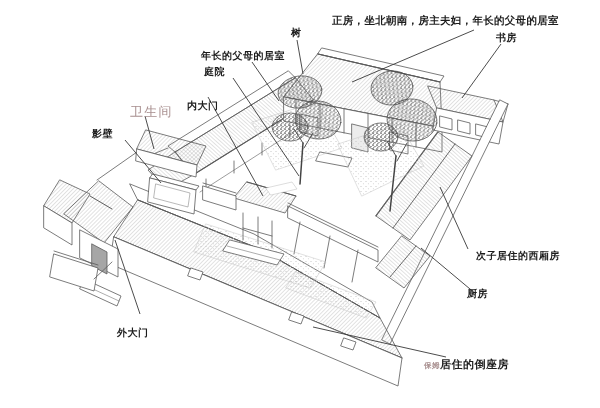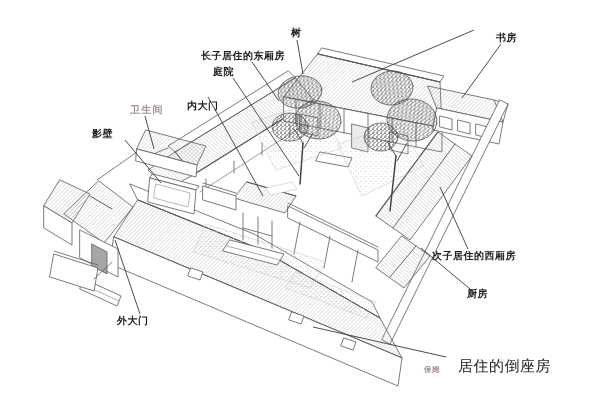--- a/index.html
+++ b/index.html
@@ -2,24 +2,24 @@
 <html><head>
 <meta charset="utf-8">
 <style>
   html,body{margin:0;padding:0;background:#fff;}
   .stage{position:relative;width:600px;height:408px;background:#ffffff;overflow:hidden;
          font-family:"DejaVu Sans",sans-serif;}
   .stage svg{position:absolute;left:0;top:0;}
   .lbl{position:absolute;font-weight:bold;font-size:10px;color:#1c1c1c;
        white-space:nowrap;letter-spacing:0.5px;line-height:1;}
   .lbl.top{font-size:10.5px;letter-spacing:0.3px;}
-  .lbl.sm{font-size:10px;letter-spacing:1.2px;font-weight:bold;}
-  .lbl-row{position:absolute;display:flex;align-items:flex-end;gap:18px;line-height:1;}
+  .lbl.sm{font-size:13px;letter-spacing:1.2px;font-weight:normal;}
+  .lbl-row{position:absolute;display:flex;align-items:flex-end;gap:0;line-height:1;}
   .lbl-row .part-sm{font-size:7.5px;font-weight:bold;letter-spacing:0.5px;padding-bottom:1px;}
-  .lbl-row .part-main{font-size:15px;font-weight:normal;color:#1c1c1c;letter-spacing:0.5px;}
+  .lbl-row .part-main{font-size:11px;font-weight:bold;color:#1c1c1c;letter-spacing:0.5px;}
 </style>
 </head>
 <body>
 
 <div class="stage">
 
 <svg width="600" height="408" viewBox="0 0 600 408">
   <defs>
     <pattern id="hA" patternUnits="userSpaceOnUse" width="2.8" height="2.8" patternTransform="rotate(45)">
       <line x1="0" y1="0" x2="0" y2="2.8" stroke="#979797" stroke-width="0.55"></line>
@@ -187,28 +187,29 @@
     <line x1="208" y1="97" x2="263" y2="196"></line>
     <line x1="145" y1="116" x2="154" y2="149"></line>
     <line x1="125" y1="140" x2="161" y2="183"></line>
     <line x1="140" y1="314" x2="115" y2="240"></line>
     <line x1="468" y1="249" x2="440" y2="187"></line>
     <line x1="476" y1="294" x2="421" y2="248"></line>
     <line x1="446" y1="357" x2="313" y2="327"></line>
   </g>
 </svg>
 
+  <div class="lbl top" style="left:332px;top:15px">正房，坐北朝南，房主夫妇，年长的父母的居室</div>
   <div class="lbl" style="left:496px;top:33px">书房</div>
   <div class="lbl" style="left:291px;top:28px">树</div>
-  <div class="lbl" style="left:201px;top:51px">长子居住的东厢房</div>
-  <div class="lbl" style="left:213px;top:67px">庭院</div>
+  <div class="lbl" style="left:201px;top:51px">年长的父母的居室</div>
+  <div class="lbl" style="left:204px;top:67px">庭院</div>
   <div class="lbl" style="left:187px;top:101px">内大门</div>
   <div class="lbl sm pink" style="left: 130px; top: 105px; color: rgb(168, 143, 143);">卫生间</div>
   <div class="lbl" style="left:92px;top:129px">影壁</div>
-  <div class="lbl" style="left:117px;top:316px">外大门</div>
-  <div class="lbl" style="left:432px;top:251px">次子居住的西厢房</div>
+  <div class="lbl" style="left:117px;top:328px">外大门</div>
+  <div class="lbl" style="left:476px;top:251px">次子居住的西厢房</div>
   <div class="lbl" style="left:467px;top:289px">厨房</div>
   <div class="lbl-row" style="left:424px;top:359px">
     <span class="part-sm pink" style="color: rgb(168, 143, 143);">保姆</span>
     <span class="part-main">居住的倒座房</span>
   </div>
 
 </div>
 
 </body></html>

